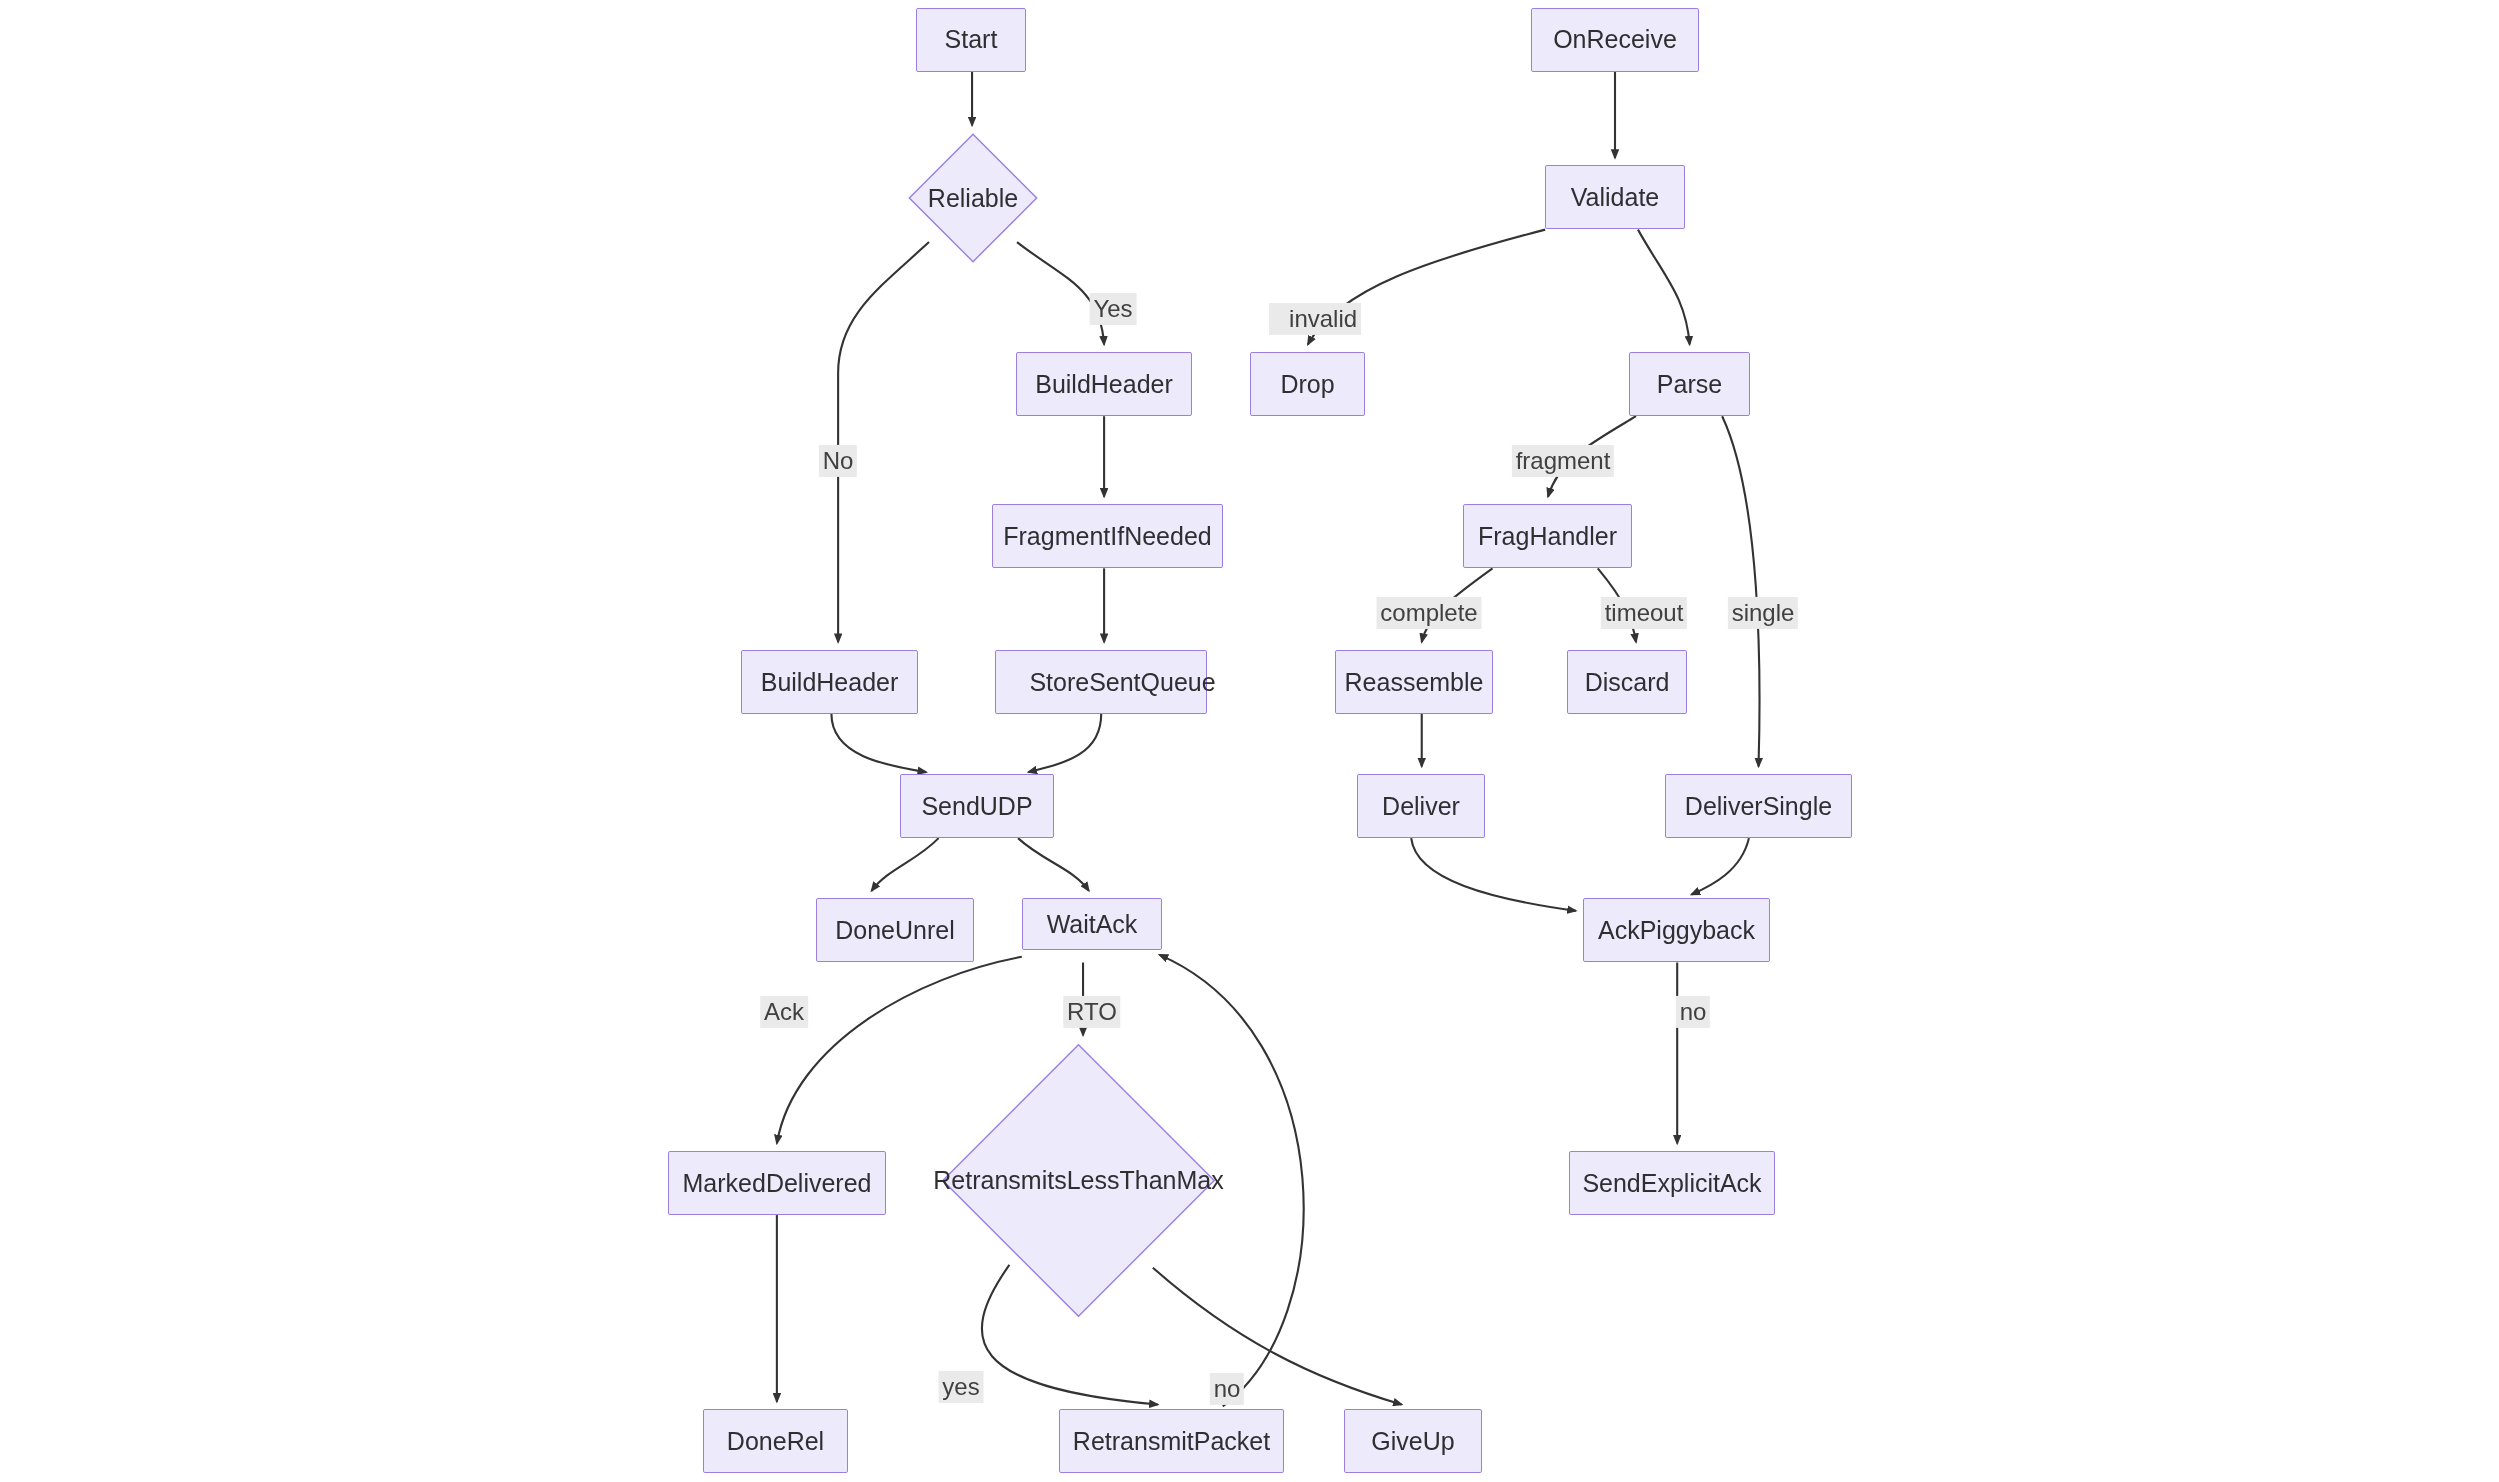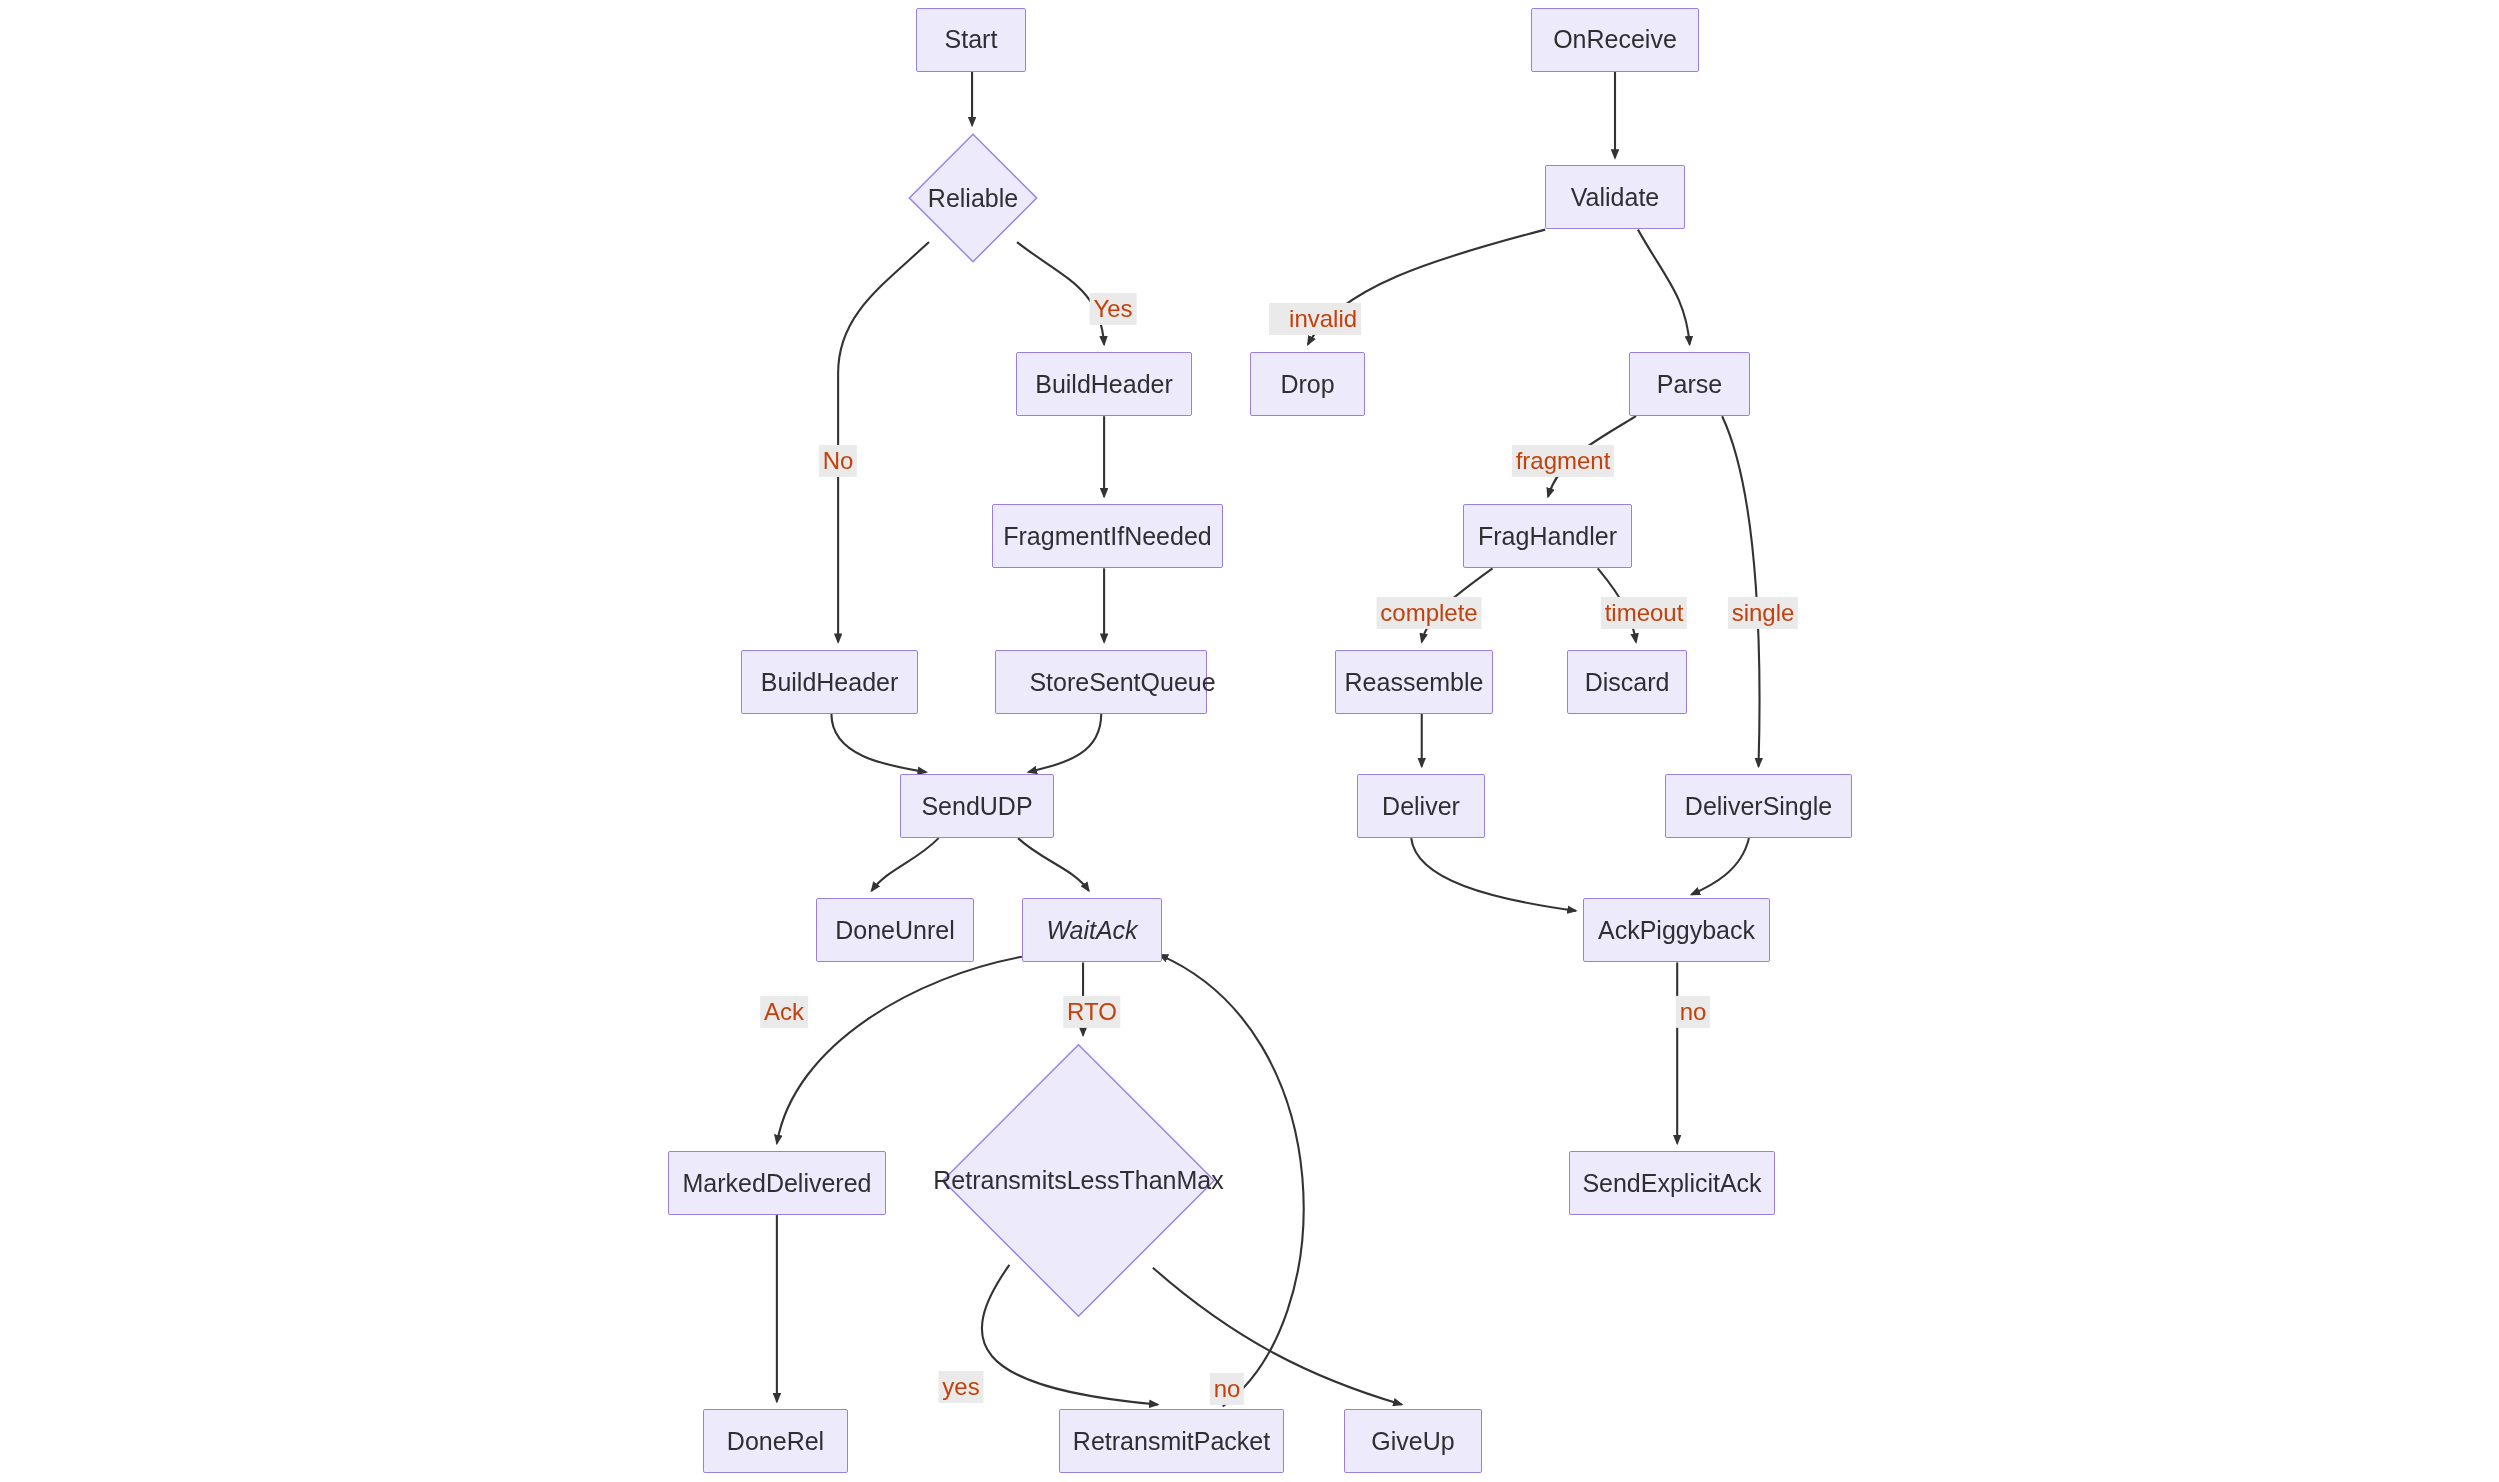--- a/index.html
+++ b/index.html
@@ -52,21 +52,21 @@
     width: 100%;
     height: 100%;
   }
   .node.decision .dia-label {
     position: relative;
     z-index: 2;
   }
   .edge-label {
     position: absolute;
     background: #EAEAEA;
-    color: #c2410c;
+    color: #404040;
     font-size: 24px;
     line-height: 1.1;
     padding: 2.9px 3.8px;
     white-space: nowrap;
     transform: translate(-50%, -50%);
   }
 </style>
 </head>
 <body>
 
@@ -129,21 +129,21 @@
       </div>
       <div class="node" style="left: 995px; top: 650px; width: 212px; height: 64px; padding-left: 43px;">
         <span>StoreSentQueue</span>
       </div>
       <div class="node" style="left: 900px; top: 774px; width: 154px; height: 64px;">
         <span>SendUDP</span>
       </div>
       <div class="node" style="left: 816px; top: 898px; width: 158px; height: 64px;">
         <span>DoneUnrel</span>
       </div>
-      <div class="node" style="left: 1022px; top: 898px; width: 140px; height: 64px; font-style: italic;">
+      <div class="node" style="left: 1022px; top: 898px; width: 140px; height: 52px;">
         <span>WaitAck</span>
       </div>
       <div class="node" style="left: 668px; top: 1151px; width: 218px; height: 64px;">
         <span>MarkedDelivered</span>
       </div>
       <div class="node decision" style="left: 940px; top: 1042px; width: 277px; height: 277px;">
         <svg class="dia-shape" viewBox="0 0 100 100" preserveAspectRatio="none">
           <polygon points="50,1 99,50 50,99 1,50" fill="#ECEAFB" stroke="#9A7FE0" stroke-width="1.4" vector-effect="non-scaling-stroke"></polygon>
         </svg>
         <span class="dia-label">RetransmitsLessThanMax</span>

